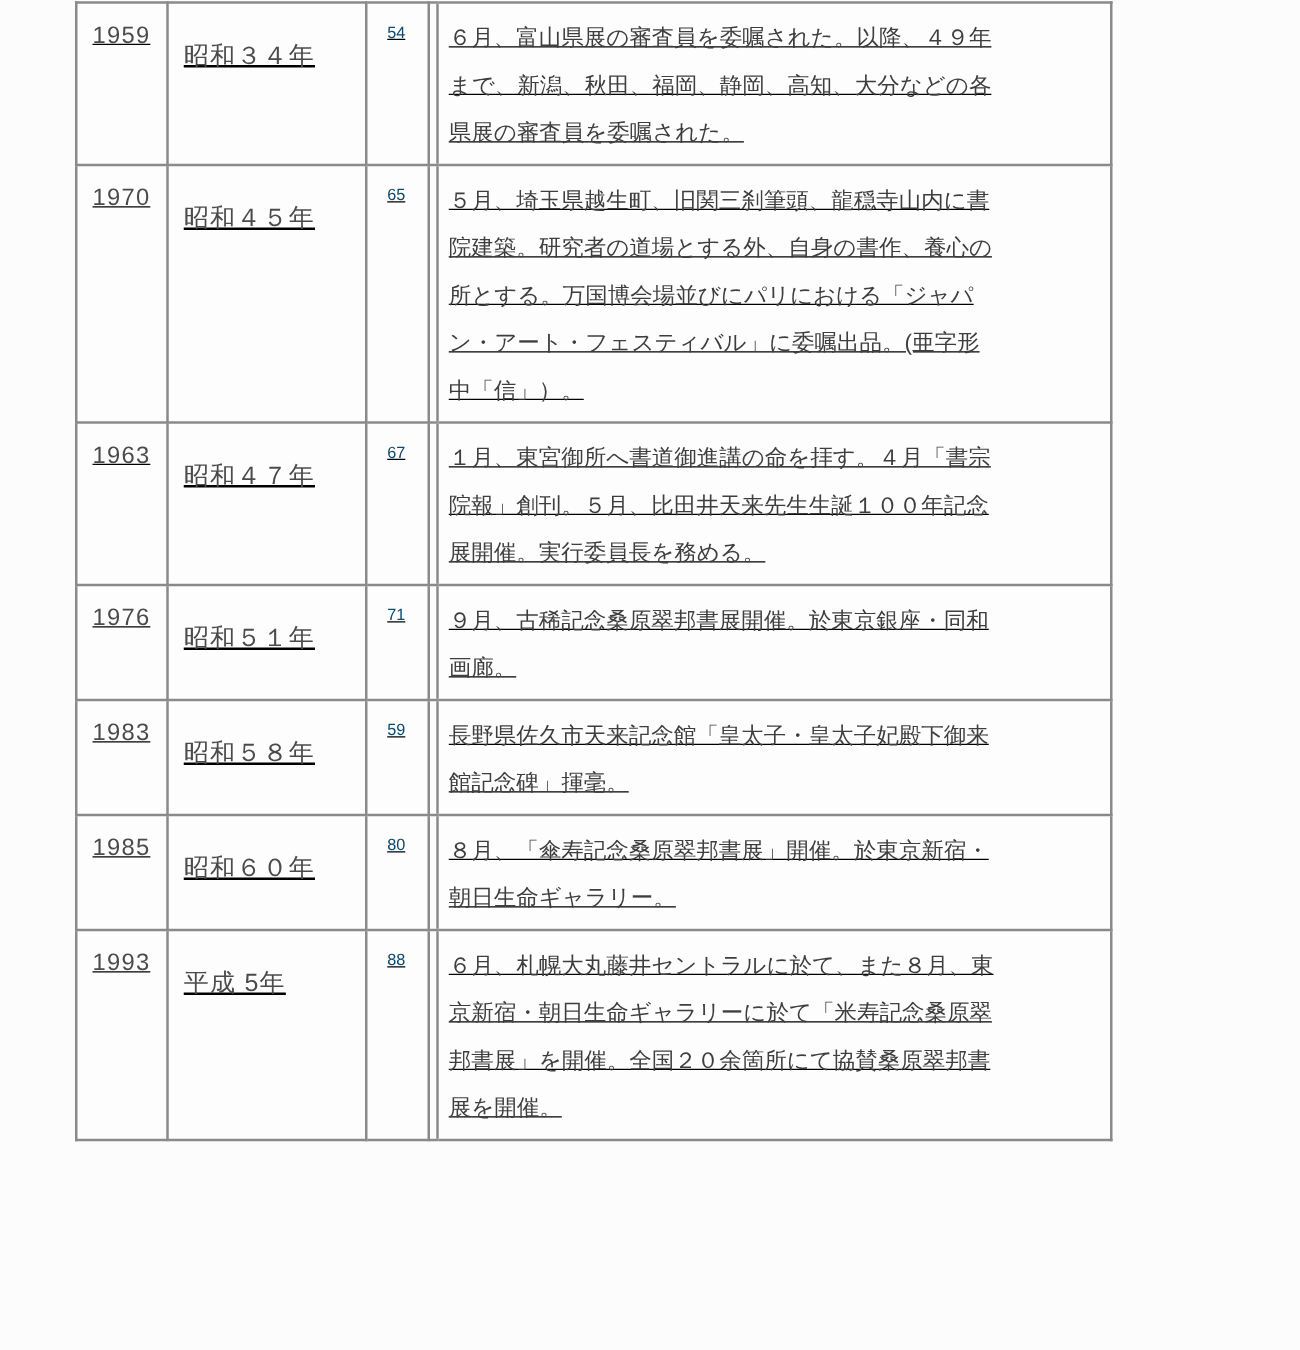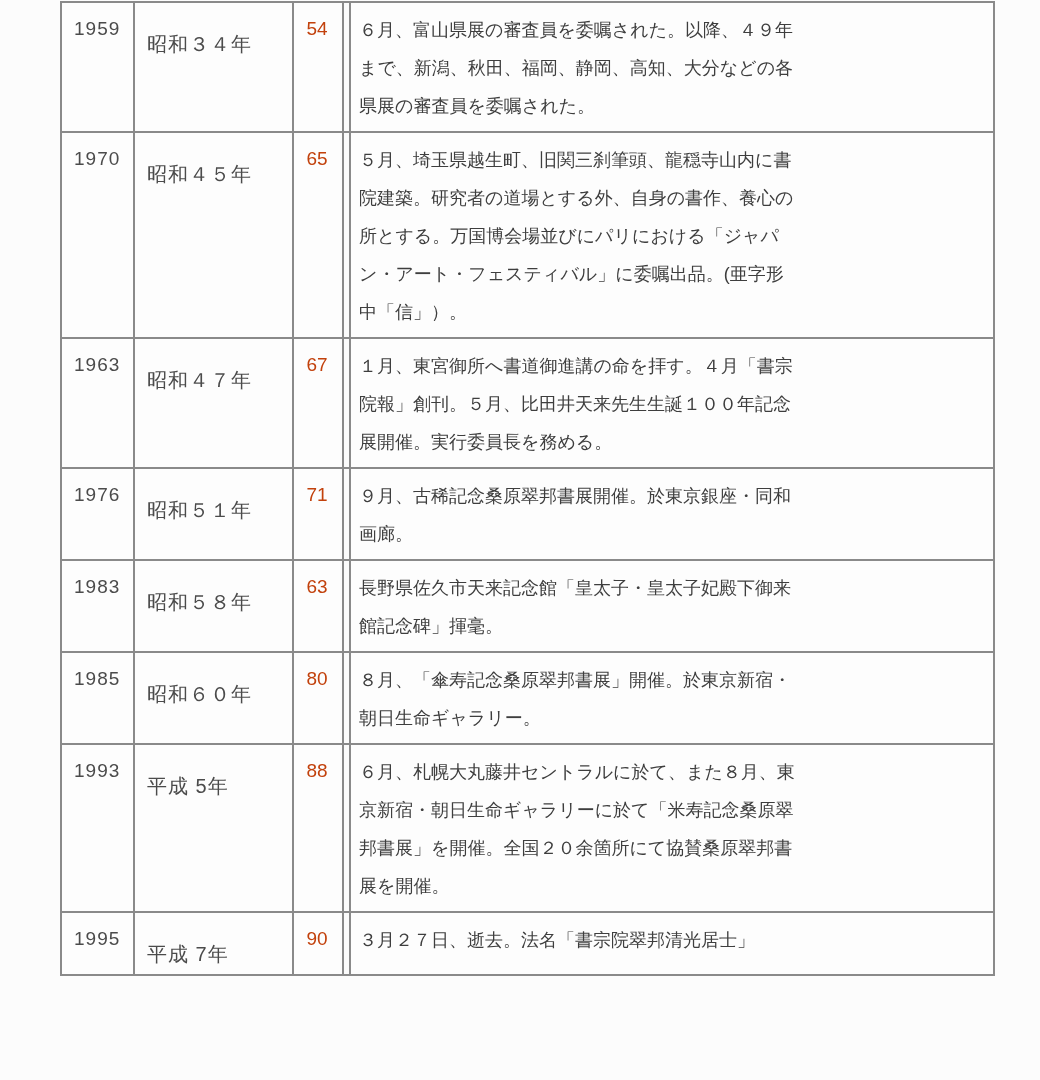--- a/index.html
+++ b/index.html
@@ -12,24 +12,25 @@
     position: relative;
     width: 1040px;
     height: 1080px;
     overflow: hidden;
     background: #fcfcfc;
   }
   table.chronology {
     position: absolute;
     left: 60px;
     top: 1px;
-    width: 935px;
+    width: 830px;
     border-collapse: collapse;
     table-layout: fixed;
     background: #fdfdfd;
+    text-decoration: underline;
   }
   td {
     vertical-align: top;
     box-sizing: border-box;
   }
   
   td.cell {
     border-top: 2px solid #8a8a8a;
     border-bottom: 2px solid #8a8a8a;
   }
@@ -49,22 +50,22 @@
     font-size: 20px;
     letter-spacing: 1px;
     color: #4b4b4b;
     white-space: nowrap;
     overflow: hidden;
   }
   td.age {
     width: 50px;
     border-right: 2px solid #8a8a8a;
     padding: 15px 2px 6px 0;
-    font-size: 19px;
-    color: #c2410c;
+    font-size: 13px;
+    color: #0c4a6e;
     text-align: center;
   }
   
   td.gap {
     width: 7px;
     padding: 0;
     background: #fcfcfc;
   }
   td.desc {
     border-left: 2px solid #8a8a8a;
@@ -121,21 +122,21 @@
     <td class="cell era">昭和５１年</td>
     <td class="cell age">71</td>
     <td class="cell gap"></td>
     <td class="cell desc">９月、古稀記念桑原翠邦書展開催。於東京銀座・同和
 画廊。</td>
   </tr>
 
   <tr class="row">
     <td class="cell year">1983</td>
     <td class="cell era">昭和５８年</td>
-    <td class="cell age">63</td>
+    <td class="cell age">59</td>
     <td class="cell gap"></td>
     <td class="cell desc">長野県佐久市天来記念館「皇太子・皇太子妃殿下御来
 館記念碑」揮毫。</td>
   </tr>
 
   <tr class="row">
     <td class="cell year">1985</td>
     <td class="cell era">昭和６０年</td>
     <td class="cell age">80</td>
     <td class="cell gap"></td>
@@ -147,22 +148,15 @@
     <td class="cell year">1993</td>
     <td class="cell era">平成 5年</td>
     <td class="cell age">88</td>
     <td class="cell gap"></td>
     <td class="cell desc">６月、札幌大丸藤井セントラルに於て、また８月、東
 京新宿・朝日生命ギャラリーに於て「米寿記念桑原翠
 邦書展」を開催。全国２０余箇所にて協賛桑原翠邦書
 展を開催。</td>
   </tr>
 
-  <tr class="row">
-    <td class="cell year">1995</td>
-    <td class="cell era">平成 7年</td>
-    <td class="cell age">90</td>
-    <td class="cell gap"></td>
-    <td class="cell desc">３月２７日、逝去。法名「書宗院翠邦清光居士」</td>
-  </tr>
 </tbody>
   </table>
 </div>
 
 </body></html>

